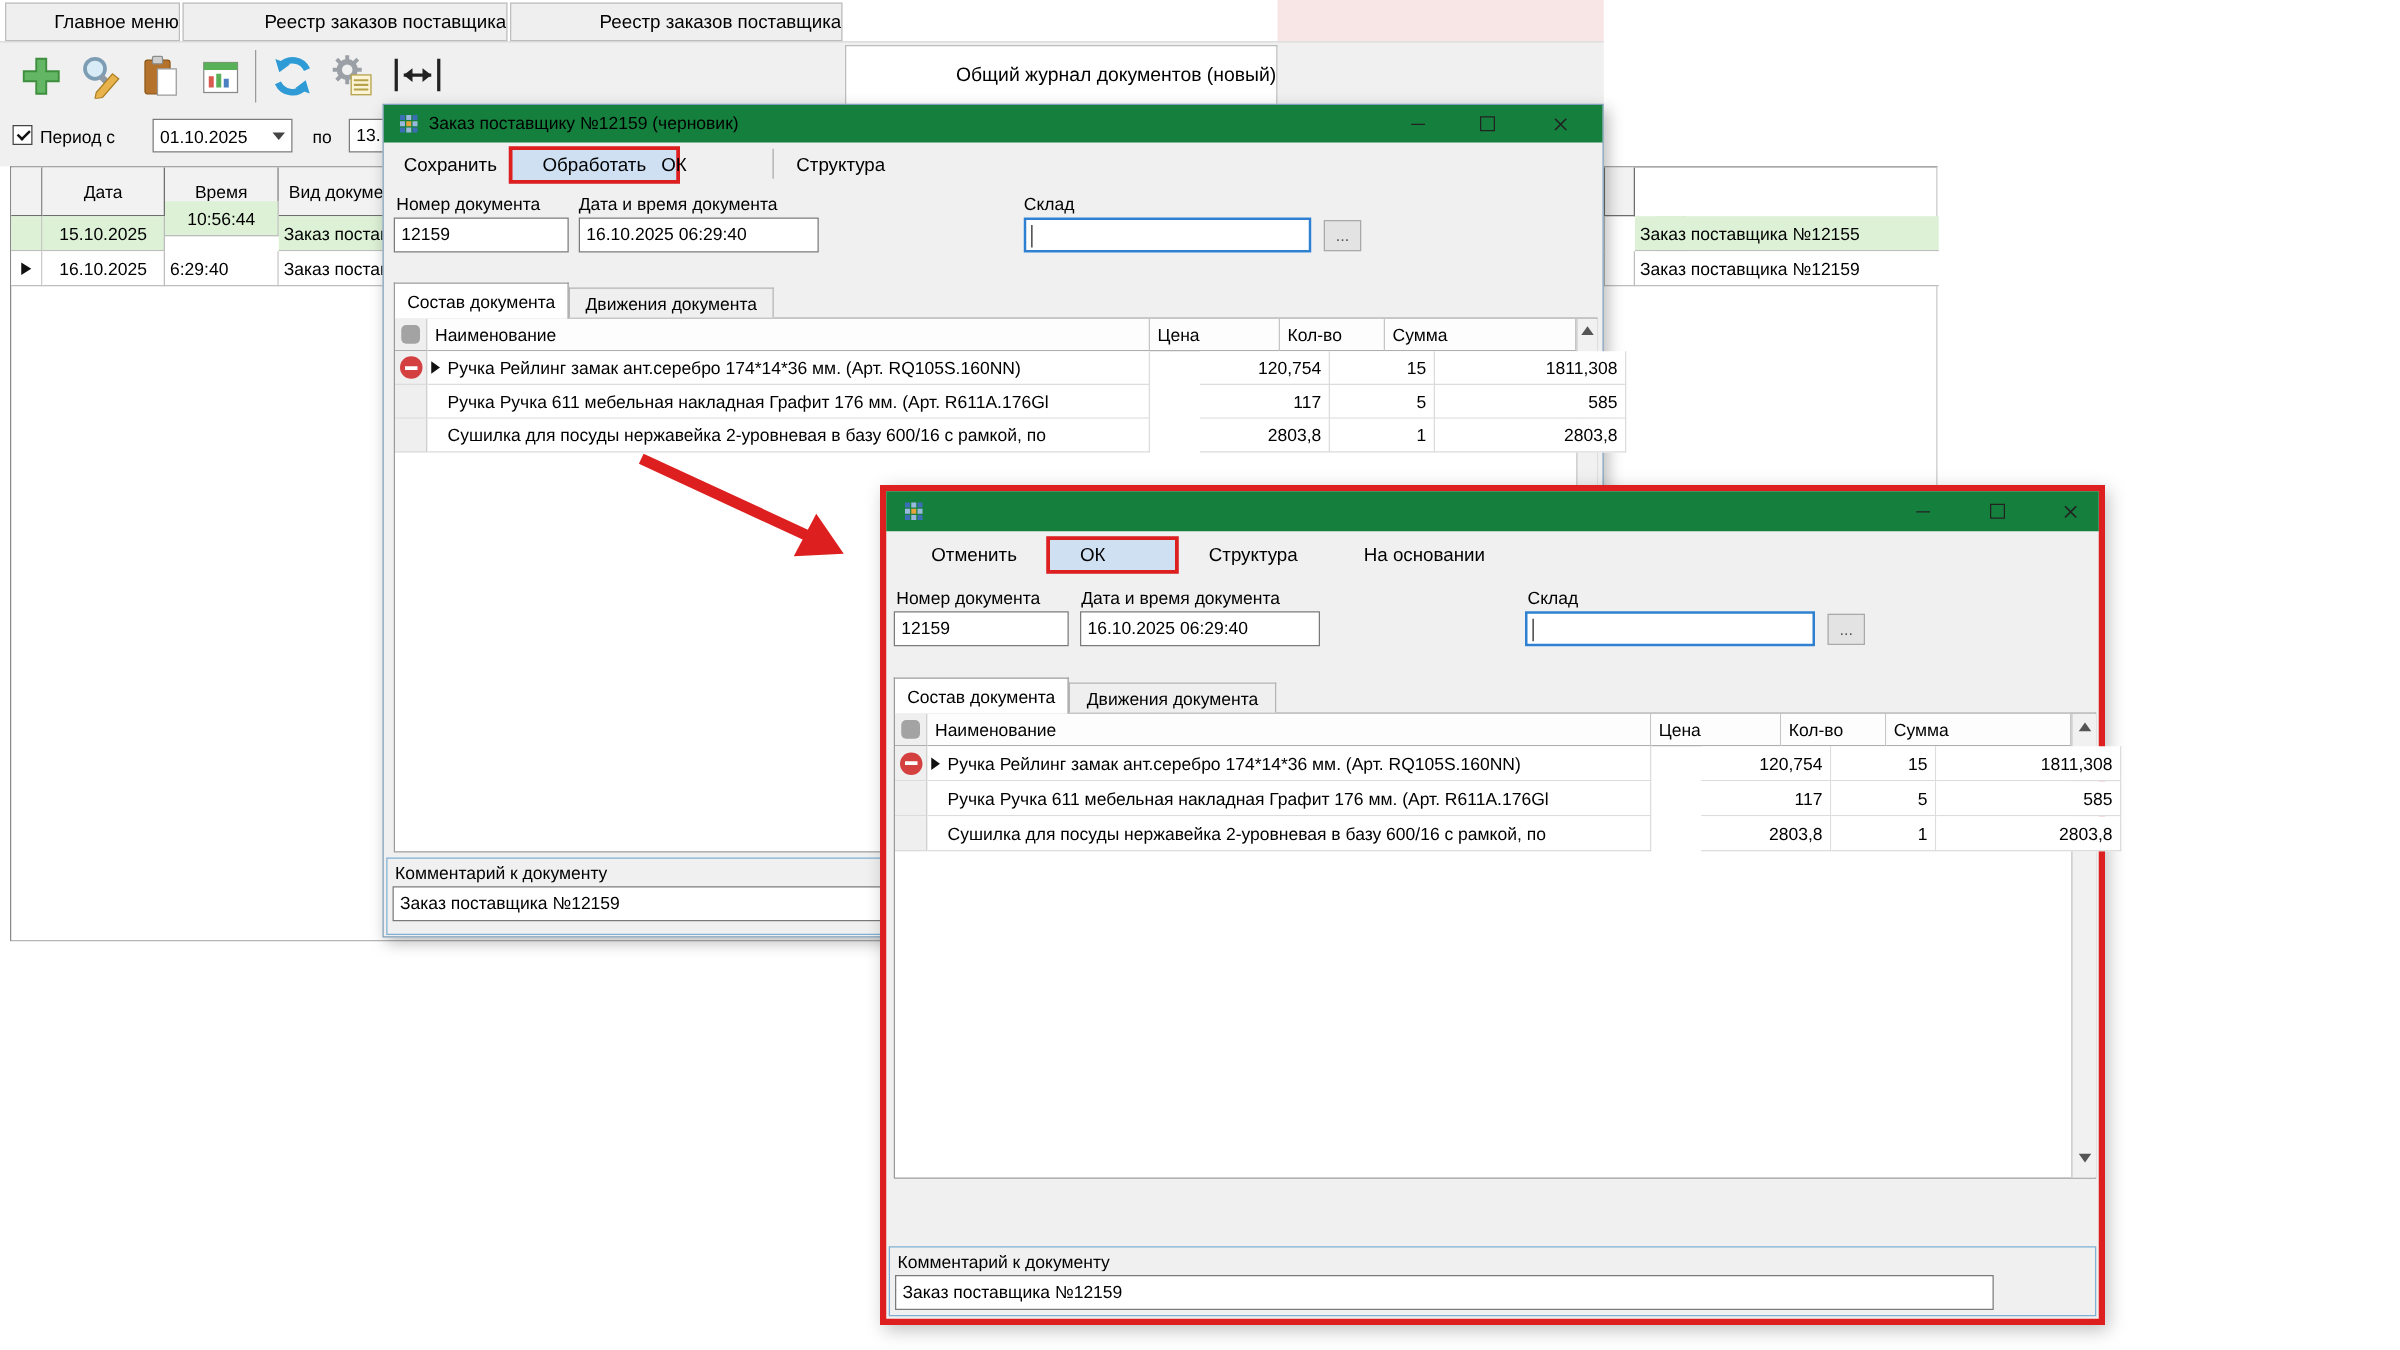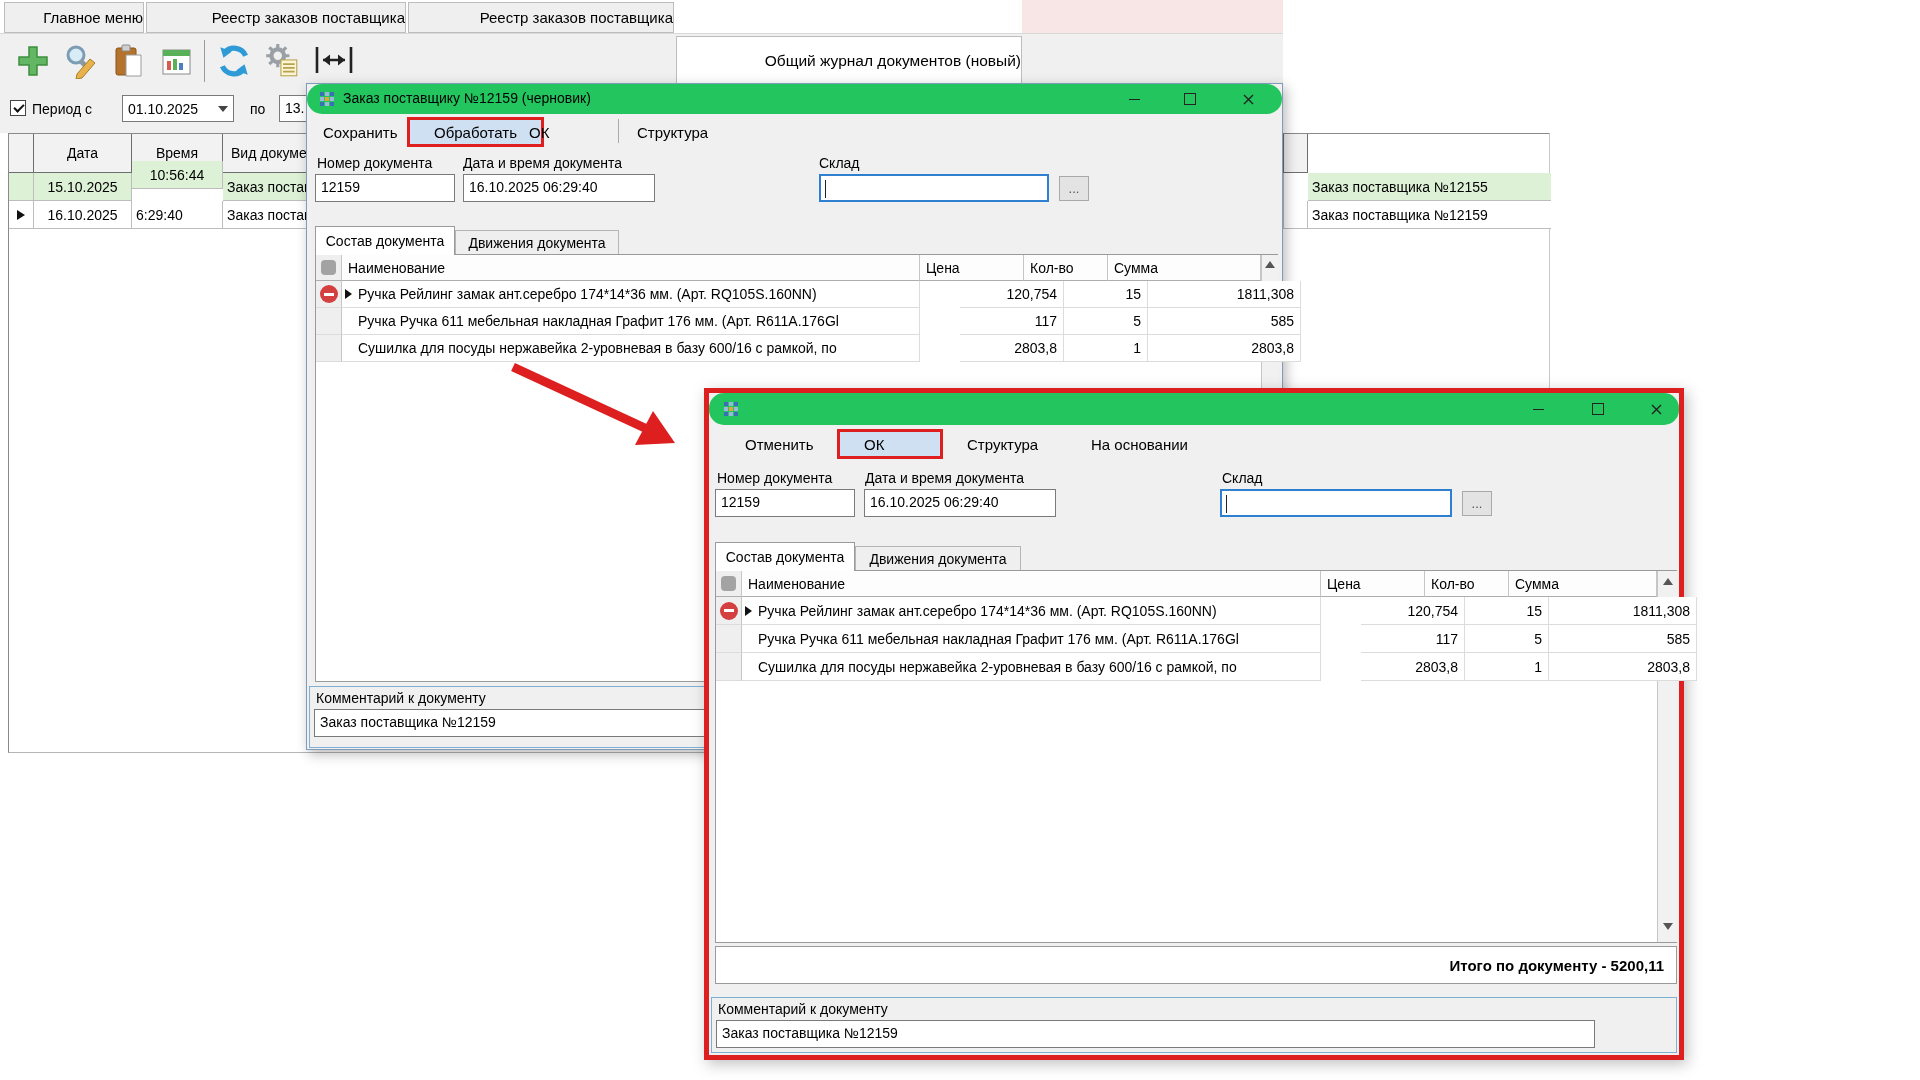--- a/index.html
+++ b/index.html
@@ -19,21 +19,21 @@
   .tb.focus{border:2px solid #2f80d0;line-height:22px;}
   .caret{position:absolute;left:4px;top:4px;width:1px;height:18px;background:#222;}
   
   .hdcell{background:#f2f2f2;border-right:1px solid #6e6e6e;border-bottom:1px solid #6e6e6e;
           display:flex;align-items:center;justify-content:center;font-size:14px;}
   .jcell{border-right:1px solid #bdbdbd;border-bottom:1px solid #bdbdbd;font-size:14px;
          display:flex;align-items:center;padding:0 4px;background:#fff;white-space:nowrap;overflow:hidden;}
   .green{background:#ddf1d6 !important;}
   
   .win{background:#f0f0f0;border:1px solid #7f9db9;box-shadow:3px 4px 12px rgba(0,0,0,.28);}
-  .tbar{background:#22c55e;display:flex;align-items:center;border-radius:15px;}
+  .tbar{background:#15803d;display:flex;align-items:center;}
   .wc{width:34px;height:24px;display:flex;align-items:center;justify-content:center;}
   .menu-item{font-size:15px;white-space:nowrap;}
   .btnbox{background:#cfe0f2;border:3px solid #dd1f1f;display:flex;align-items:center;
           font-size:15px;padding:0 24px;white-space:nowrap;}
   .lbl{font-size:14px;white-space:nowrap;}
   .dtab{border:1px solid #9a9a9a;border-bottom:none;background:#fff;display:flex;align-items:center;
         justify-content:center;font-size:14px;z-index:3;}
   .dtab.off{background:#efefef;border:1px solid #b5b5b5;border-bottom:none;z-index:1;}
   .gridbox{background:#fff;border:1px solid #9a9a9a;}
   .gridhd{background:#fdfdfd;border-right:1px solid #c6c6c6;border-bottom:1px solid #aeaeae;
@@ -469,24 +469,20 @@
         <span>2803,8</span>
       </div>
       <div class="abs gcell num" style="left:709px;top:82px;width:84px;height:28px;">
         <span>1</span>
       </div>
       <div class="abs gcell num" style="left:793px;top:82px;width:148px;height:28px;">
         <span>2803,8</span>
       </div>
     </div>
 
-    <div class="abs" style="left:6px;top:553px;width:962px;height:38px;background:#fff;border:1px solid #9a9a9a;
-                display:flex;align-items:center;justify-content:flex-end;padding-right:12px;font-size:15px;font-weight:bold;">
-      <span>Итого по документу - 5200,11</span>
-    </div>
 
     <div class="abs commentframe" style="left:2px;top:604px;width:966px;height:56px;">
       <div class="abs lbl txt" style="left:6px;top:3px;width:300px;">Комментарий к документу</div>
       <div class="abs tb" style="left:4px;top:22px;width:879px;height:28px;">
         <span>Заказ поставщика №12159</span>
       </div>
     </div>
   </div>
 
 </div>

